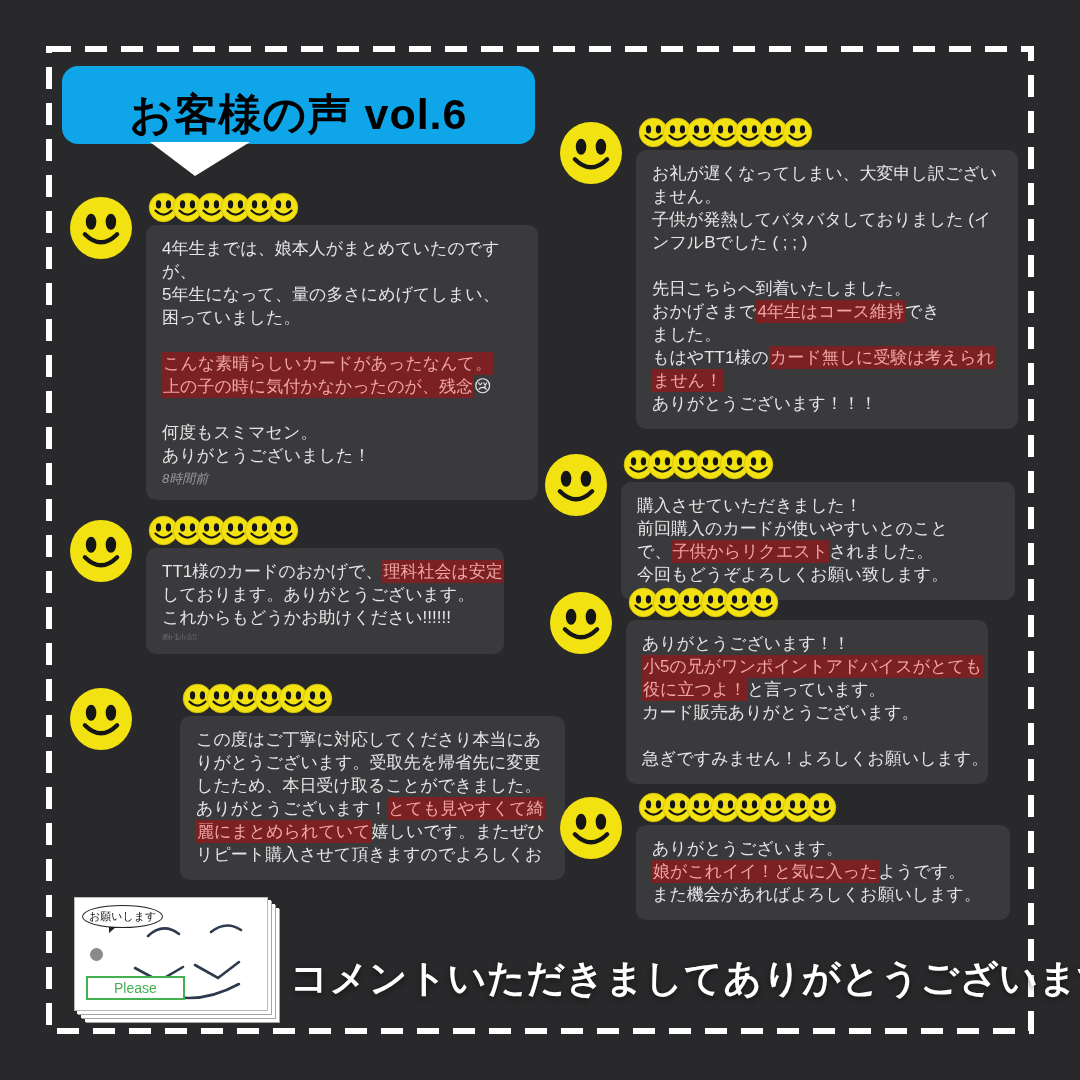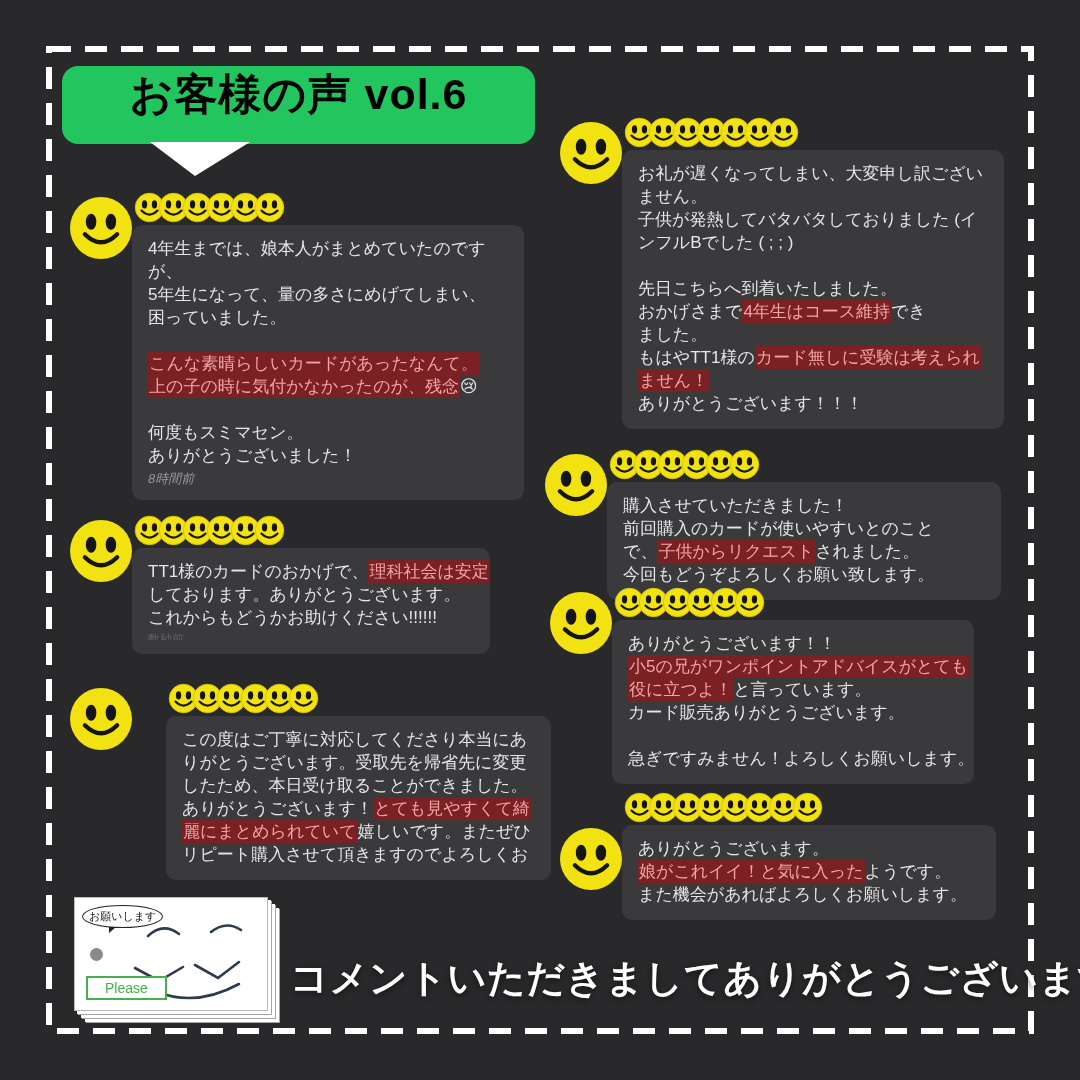--- a/index.html
+++ b/index.html
@@ -1,61 +1,61 @@
 <!DOCTYPE html>
 <html><head>
 <meta charset="utf-8">
 <style>
   html,body{margin:0;padding:0;background:#29292b;}
   #page{position:relative;width:1080px;height:1080px;background:#29292b;overflow:hidden;
         font-family:"Liberation Sans","DejaVu Sans",sans-serif;}
   .dashed-border{position:absolute;left:0;top:0;pointer-events:none;}
 
   
-  .title-bubble{position:absolute;left:62px;top:66px;width:473px;height:78px;background:#22c55e;
-    border-radius:16px;display:flex;align-items:flex-start;justify-content:center;}
+  .title-bubble{position:absolute;left:62px;top:66px;width:473px;height:78px;background:#0ea5e9;
+    border-radius:16px;display:flex;align-items:flex-end;justify-content:center;}
   .title-bubble span{font-size:43px;font-weight:800;color:#000;letter-spacing:1px;white-space:nowrap;}
   .title-tail{position:absolute;left:150px;top:74px;width:100px;height:34px;background:#fff;
     clip-path:polygon(0 0,100% 0,45% 100%);}
 
   
-  .testimonial{position:absolute;display:flex;}
+  .testimonial{position:absolute;display:flex;gap:14px;}
   .big-smiley{width:62px;height:62px;flex-shrink:0;margin-top:5px;}
   .big-smiley svg{width:62px;height:62px;display:block;}
   .smiley-row{display:flex;margin:0 0 2px 2px;height:31px;}
   .mini-smiley{width:31px;height:31px;margin-left:-7px;}
   .mini-smiley:first-child{margin-left:0;}
   .mini-smiley svg{width:31px;height:31px;display:block;}
   .bubble{background:#3a3a3c;border-radius:10px;padding:12px 16px 14px;color:#e6e6e8;
     font-size:17px;overflow:hidden;}
   .line{height:23px;line-height:23px;white-space:nowrap;}
   .hl{background:#7c2123;color:#f0a6a6;padding:2px 1px;}
   .emoji{font-size:17px;}
   .ts{margin-top:4px;font-size:13px;color:#98989d;line-height:15px;font-style:italic;}
   .ts-clipped{margin-top:4px;font-size:12px;color:#818186;opacity:.55;height:7px;overflow:hidden;line-height:12px;}
 
   .t-left-1{left:70px;top:192px;}  .t-left-1 .content{width:392px;}
   .t-left-2{left:70px;top:515px;}  .t-left-2 .content{width:358px;}
   .t-left-3{left:70px;top:683px;}  .t-left-3 .content{width:385px;padding-left:34px;}
   .t-right-1{left:560px;top:117px;} .t-right-1 .content{width:382px;}
   .t-right-2{left:545px;top:449px;} .t-right-2 .content{width:394px;}
   .t-right-3{left:550px;top:587px;} .t-right-3 .content{width:362px;}
-  .t-right-4{left:560px;top:792px;align-items:center;} .t-right-4 .content{width:374px;}
+  .t-right-4{left:560px;top:792px;} .t-right-4 .content{width:374px;}
 
   
   .card-stack{position:absolute;left:74px;top:897px;width:192px;height:112px;background:#fff;
     border:1px solid #b9b9b9;
     box-shadow:3px 3px 0 #fff,4px 4px 0 #a5a5a5,7px 7px 0 #fff,8px 8px 0 #a5a5a5,11px 11px 0 #fff,12px 12px 0 #a5a5a5;}
   .card-bubble{position:absolute;left:7px;top:7px;border:1.5px solid #222;border-radius:50%;
     padding:3px 6px;font-size:11px;color:#111;background:#fff;white-space:nowrap;}
   .card-bubble:after{content:"";position:absolute;left:26px;bottom:-6px;width:0;height:0;
     border-left:7px solid #222;border-bottom:6px solid transparent;}
   .card-dot{position:absolute;left:15px;top:50px;width:13px;height:13px;border-radius:50%;background:#8a8a8a;}
   .card-please{position:absolute;left:11px;bottom:10px;border:2px solid #45b04f;color:#45b04f;
-    font-size:14px;padding:2px 17px;background:#fff;}
+    font-size:14px;padding:2px 26px;background:#fff;}
   .card-doodle{position:absolute;left:48px;top:8px;}
 
   
   .footer-text{position:absolute;left:290px;top:953px;font-size:38px;font-weight:800;color:#fff;
     letter-spacing:.5px;white-space:nowrap;text-shadow:0 2px 6px rgba(0,0,0,.55);}
 </style>
 </head>
 <body>
 
 <div id="page">

